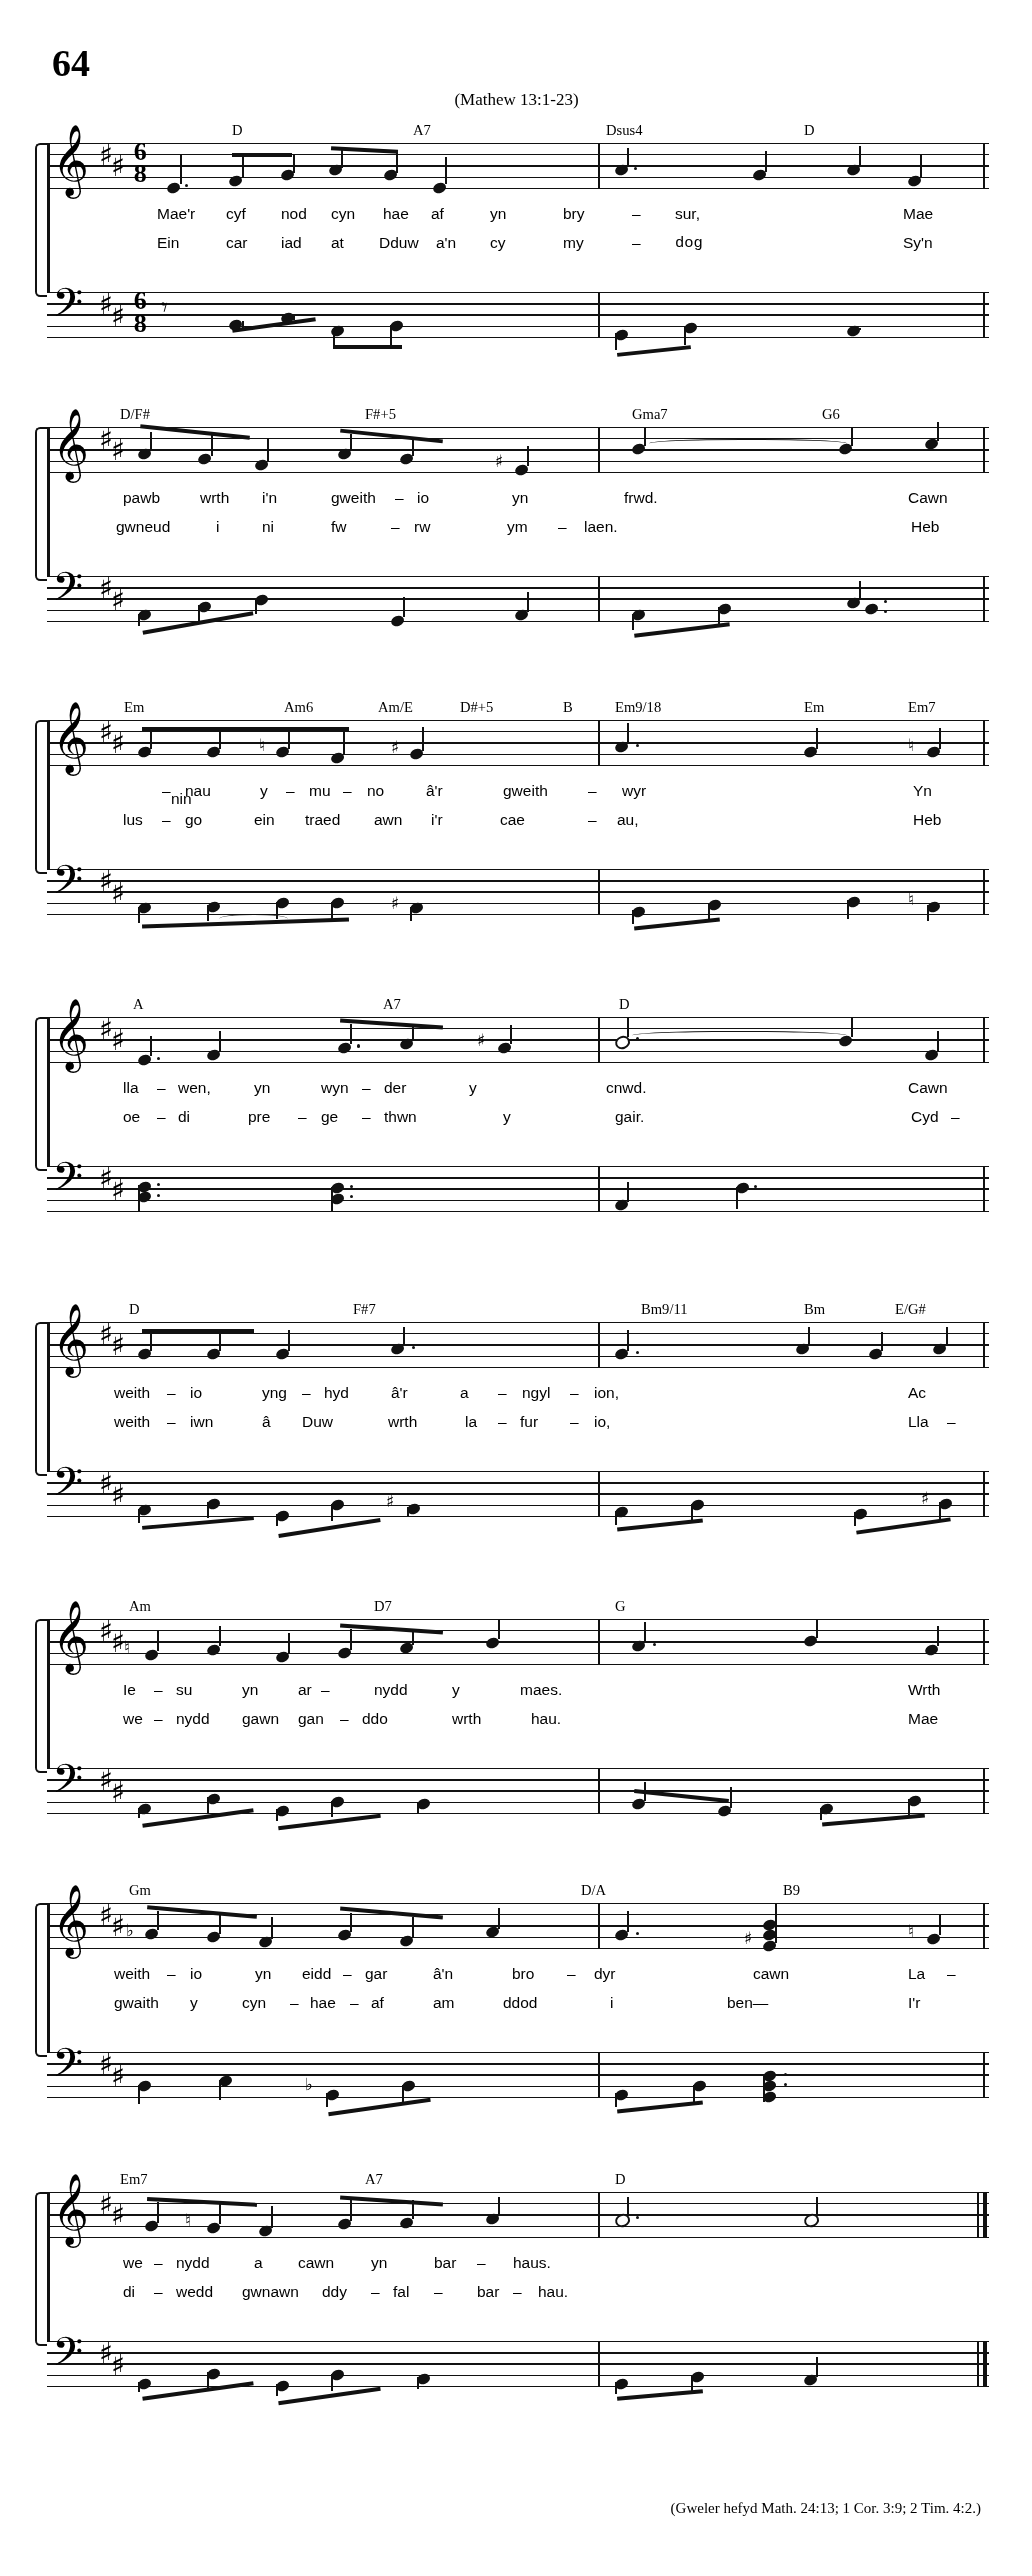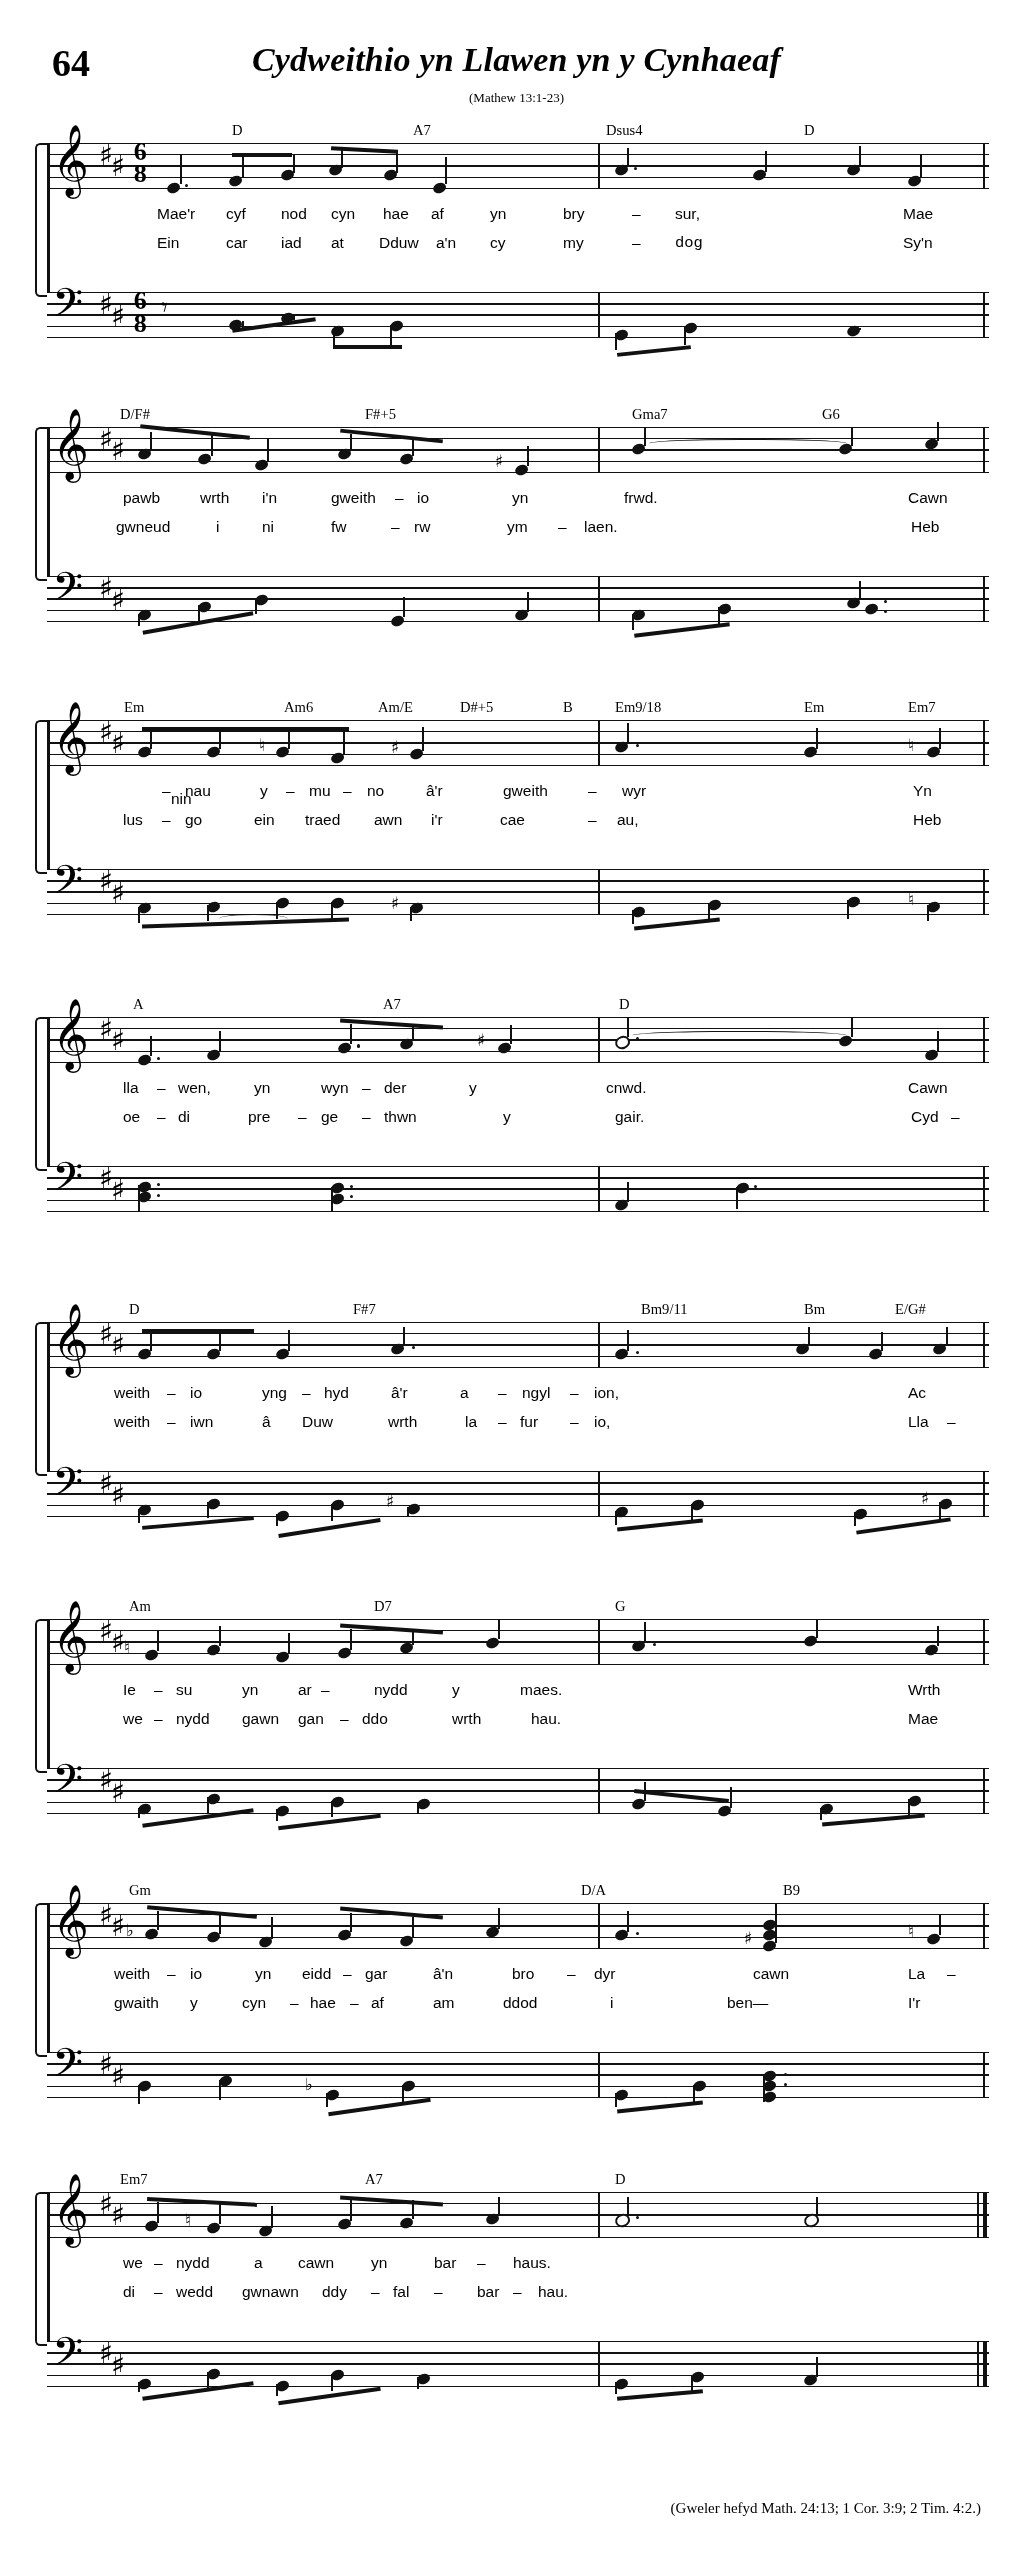--- a/index.html
+++ b/index.html
@@ -2,21 +2,21 @@
 <html style="font-size:13.8px"><head>
 <meta charset="utf-8">
 <style>
   html,body{margin:0;padding:0;background:#ffffff;}
   body{width:1033px;height:2576px;font-family:"Liberation Serif",serif;color:#000;position:relative;}
   .page{position:relative;width:1033px;height:2576px;overflow:hidden;}
 
   
   .hymn-no{position:absolute;left:52px;top:41px;font-size:38px;font-weight:bold;font-family:"Liberation Serif",serif;}
   .title{position:absolute;left:0;right:0;top:41px;text-align:center;font-size:34px;font-style:italic;font-weight:bold;letter-spacing:0.2px;}
-  .subtitle{position:absolute;left:0;right:0;top:90px;text-align:center;font-size:13px;}
+  .subtitle{position:absolute;left:0;right:0;top:90px;text-align:center;font-size:17px;}
 
   
   .system{position:absolute;left:47px;width:942px;}
   .stave{position:relative;height:48px;width:100%;}
   .stave .ln{position:absolute;left:0;right:0;height:1.4px;background:#111;}
   .stave .ln:nth-child(1){top:0px;}
   .stave .ln:nth-child(2){top:11.2px;}
   .stave .ln:nth-child(3){top:22.4px;}
   .stave .ln:nth-child(4){top:34px;}
   .stave .ln:nth-child(5){top:45px;}
@@ -44,21 +44,20 @@
   .rest{position:absolute;font-size:26px;font-family:"DejaVu Sans",sans-serif;line-height:1;}
 
   .footnote{position:absolute;right:52px;top:2500px;font-size:15px;font-family:"Liberation Serif",serif;}
 </style>
 </head>
 <body>
 
 <div class="page">
 
   <div class="hymn-no">64</div>
-  <div class="title">Cydweithio yn Llawen yn y Cynhaeaf</div>
   <div class="subtitle">(Mathew 13:1-23)</div>
 
   <div class="system" style="top:129px;height:159px;">
     <div class="syslineL" style="top:13.8px;height:150px;"></div>
     <div class="brace" style="top:13.8px;height:150px;"></div>
 
     <div class="chord" style="left:185px;top:-6.9px;">D</div>
     <div class="chord" style="left:366px;top:-6.9px;">A7</div>
     <div class="chord" style="left:559px;top:-6.9px;">Dsus4</div>
     <div class="chord" style="left:757px;top:-6.9px;">D</div>

